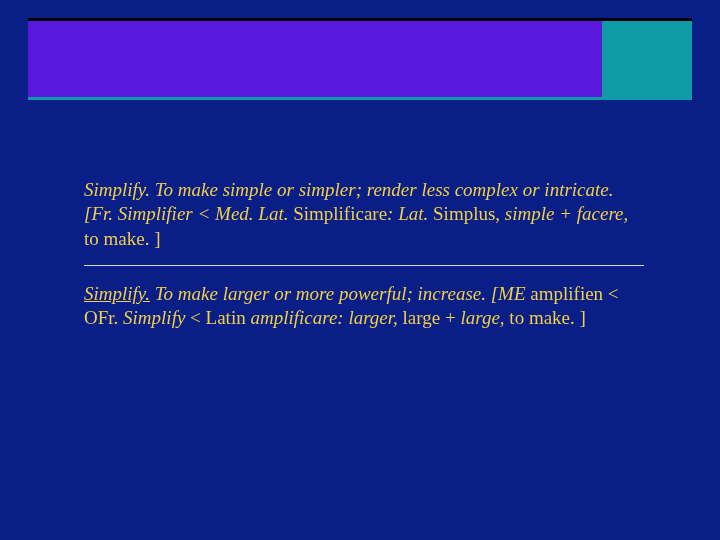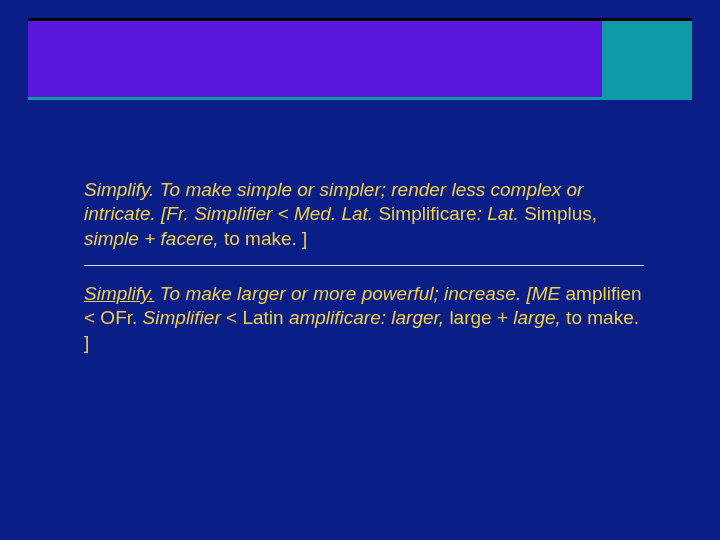--- a/index.html
+++ b/index.html
@@ -7,20 +7,21 @@
     width: 720px;
     height: 540px;
     background: #0a1e87;
     font-family: Verdana, Geneva, sans-serif;
     overflow: hidden;
   }
   .slide {
     width: 720px;
     height: 479px;
     position: relative;
+    font-family: Liberation Serif, serif;
   }
   .header-bar {
     position: absolute;
     top: 18px;
     left: 28px;
     width: 664px;
     height: 82px;
     background: #5918db;
     border-top: 3px solid #000;
     border-bottom: 3px solid #0e9aa6;
@@ -61,17 +62,17 @@
 
   <div class="content">
 
     <div class="entry1">
       <span class="ital">Simplify.</span><span class="ital">  To make simple or simpler; render less complex or intricate.  [Fr. Simplifier &lt; Med. Lat.</span><span> Simplificare</span><span class="ital">: Lat.</span><span> Simplus, </span><span class="ital">simple + facere,</span><span>  to make. ]</span>
     </div>
 
     <div class="rule"></div>
 
     <div class="entry2">
-      <span class="ital underline">Simplify.</span><span class="ital">  To make larger or more powerful; increase.  [ME</span><span> amplifien &lt; OFr. </span><span class="ital">Simplifier </span><span>&lt; Latin </span><span class="ital">amplificare: larger,</span><span> large + </span><span class="ital">large,</span><span>  to make. ]</span>
+      <span class="ital underline">Simplify.</span><span class="ital">  To make larger or more powerful; increase.  [ME</span><span> amplifien &lt; OFr. </span><span class="ital">Simplify </span><span>&lt; Latin </span><span class="ital">amplificare: larger,</span><span> large + </span><span class="ital">large,</span><span>  to make. ]</span>
     </div>
 
   </div>
 </div>
 
 </body></html>

